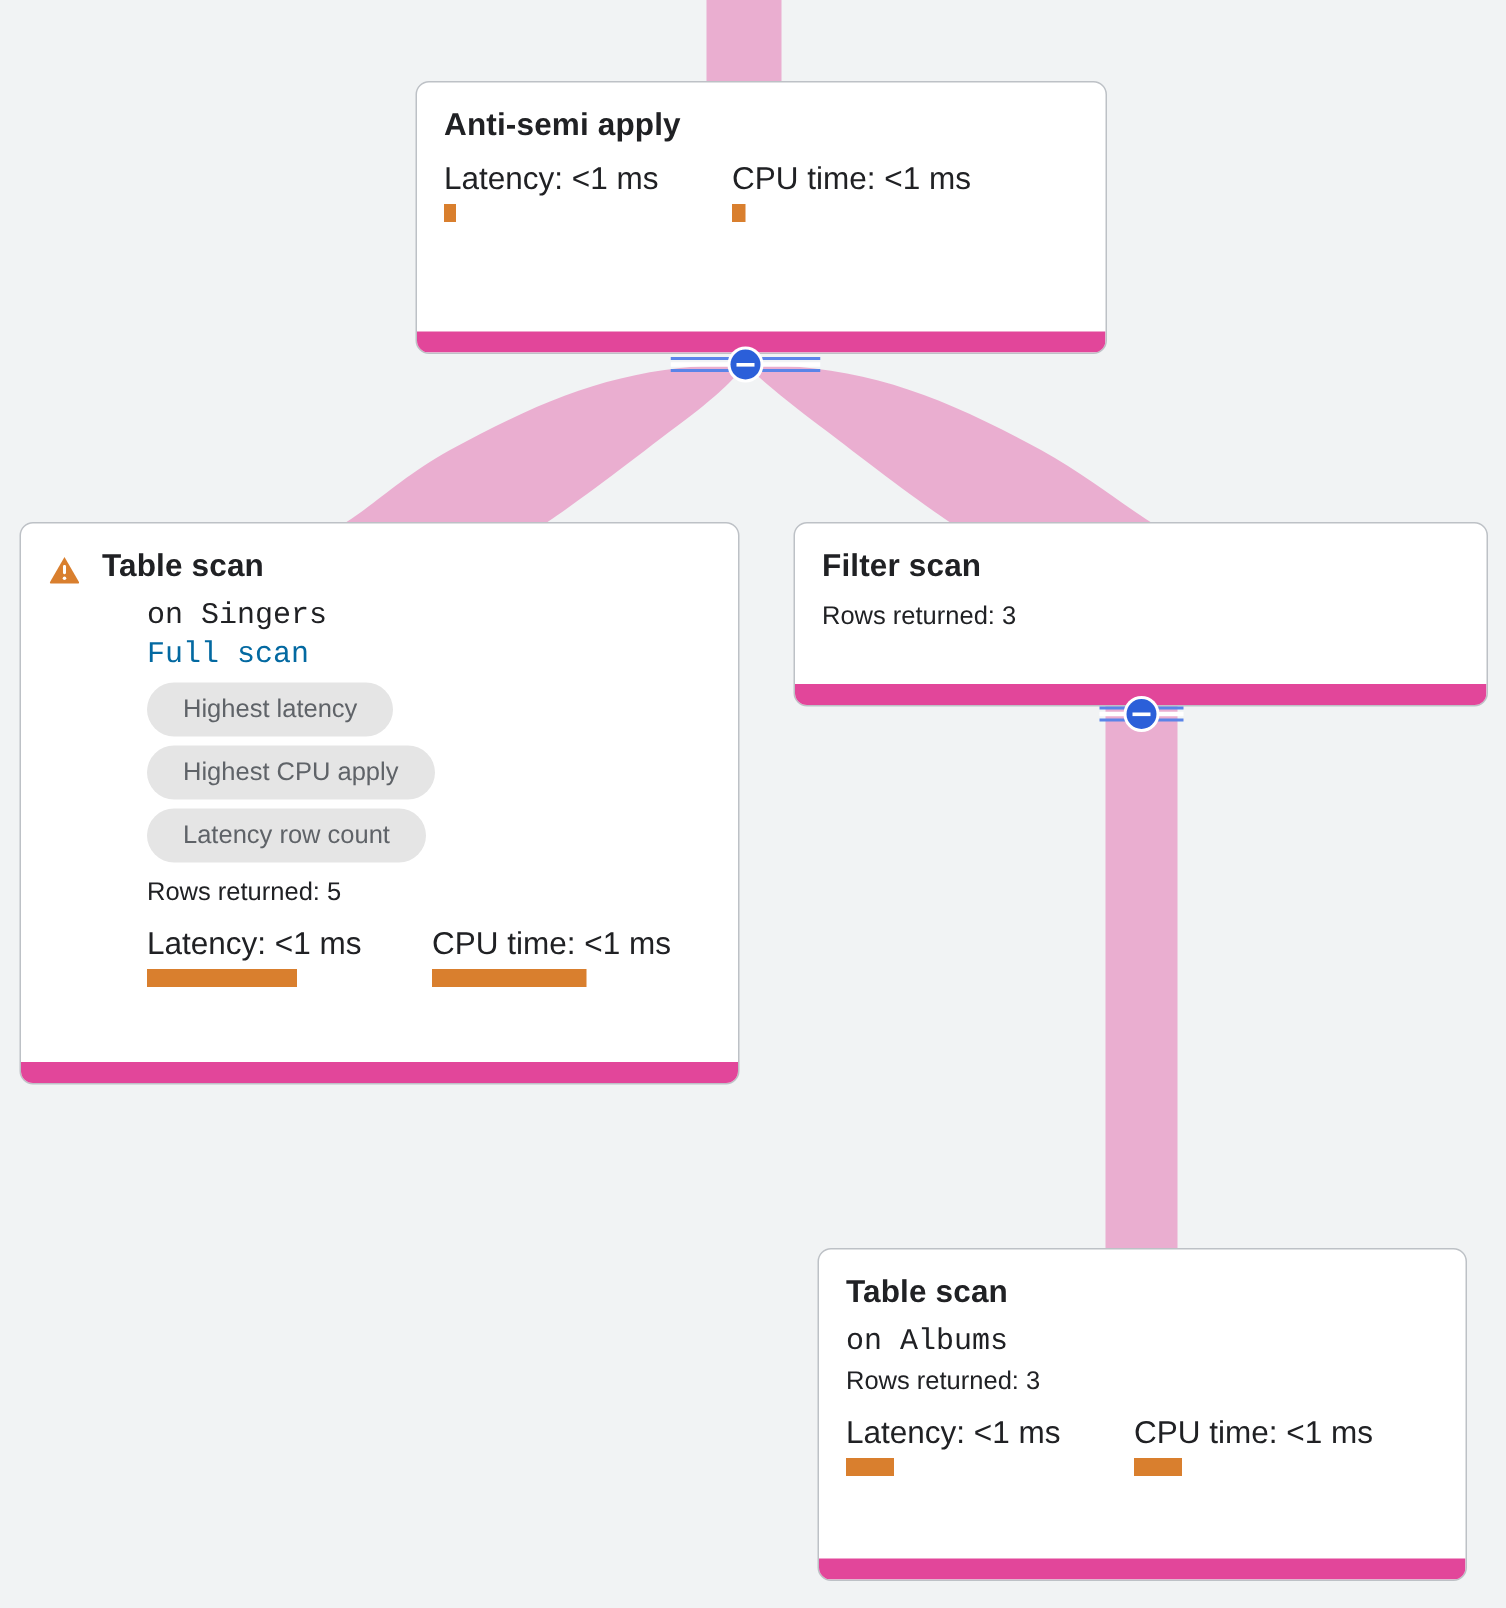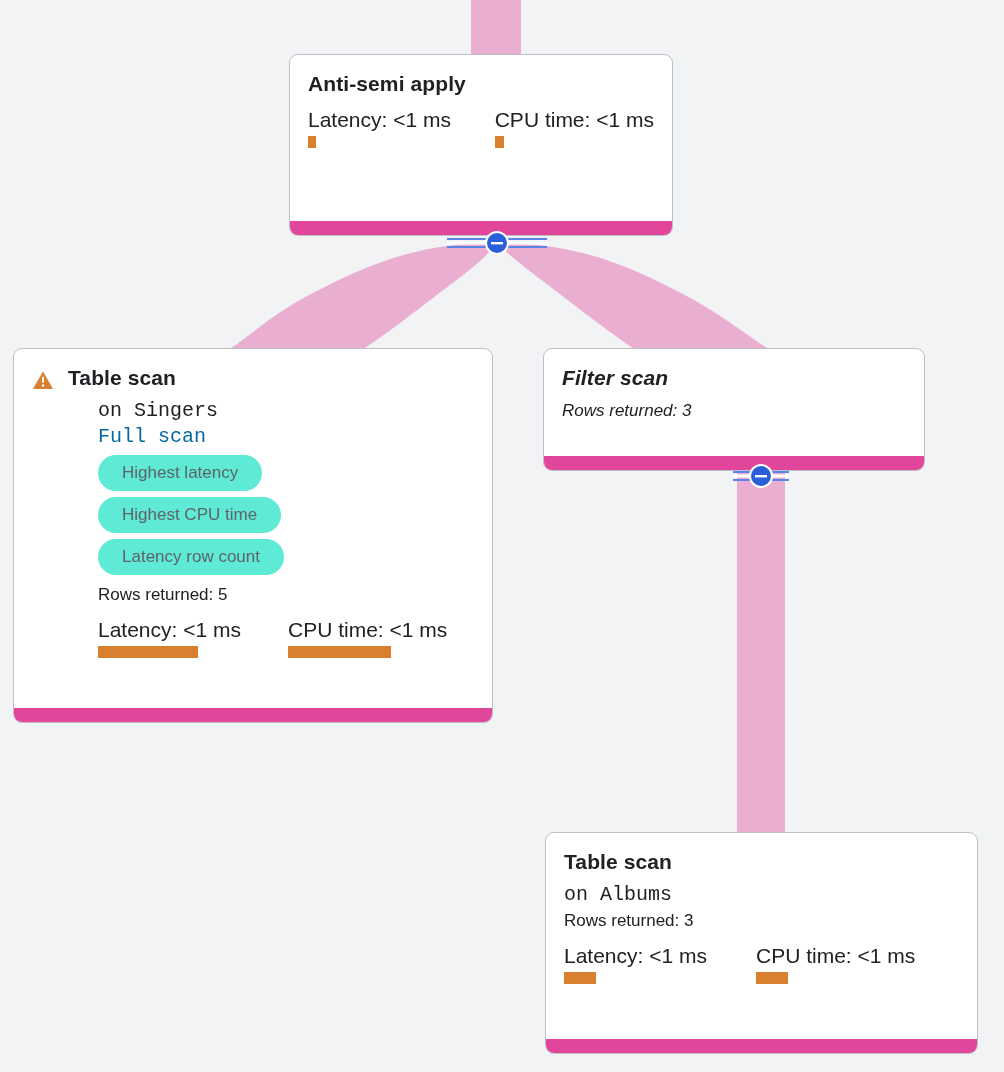--- a/index.html
+++ b/index.html
@@ -86,21 +86,21 @@
   }
   .chips {
     margin-top: 6px;
     padding-left: 66px;
     display: flex;
     flex-direction: column;
     align-items: flex-start;
     gap: 6px;
   }
   .chip {
-    background: #5eead4;
+    background: #e5e5e5;
     color: #5f6368;
     font-size: 17px;
     line-height: 20px;
     border-radius: 18px;
     padding: 8px 24px;
     white-space: nowrap;
   }
   .rows-line {
     font-size: 17px;
     color: #202124;
@@ -155,21 +155,21 @@
     <path fill="#eaaed0" d="M 497 243
              C 574 243, 624 262, 694 300
              C 726 318, 748 336, 767 348
              L 633 348
              C 606 330, 568 300, 536 276
              C 518 262, 506 252, 497 243 Z"></path>
 
     <rect x="737" y="470" width="48" height="368" fill="#eaaed0"></rect>
   </svg>
 
-  <div class="node" style="left:277px; top:54px; width:384px; height:182px;margin-left:12px;">
+  <div class="node" style="left:277px; top:54px; width:461px; height:182px;">
     <div class="node-body">
       <div class="node-title-row">
         <div class="node-title">Anti-semi apply</div>
       </div>
       <div class="metrics">
         <div class="metric" style="width:192px;">
           <div class="metric-label">Latency: &lt;1 ms</div>
           <div class="metric-bar" style="width:8px;"></div>
         </div>
         <div class="metric">
@@ -199,39 +199,39 @@
           <path d="M12 2.6 L22.4 20.6 Q23.1 21.9 21.6 21.9 L2.4 21.9 Q0.9 21.9 1.6 20.6 Z" fill="#d97f2e"></path>
           <rect x="10.9" y="8.4" width="2.2" height="6.6" rx="1" fill="#ffffff"></rect>
           <circle cx="12" cy="18" r="1.3" fill="#ffffff"></circle>
         </svg>
         <div class="node-title">Table scan</div>
       </div>
       <div class="node-subtitle indent">on Singers</div>
       <div class="node-subtitle muted indent">Full scan</div>
       <div class="chips">
         <span class="chip">Highest latency</span>
-        <span class="chip">Highest CPU time</span>
+        <span class="chip">Highest CPU apply</span>
         <span class="chip">Latency row count</span>
       </div>
       <div class="rows-line indent">Rows returned: 5</div>
       <div class="metrics indent">
         <div class="metric" style="width:190px;">
           <div class="metric-label">Latency: &lt;1 ms</div>
           <div class="metric-bar" style="width:100px;"></div>
         </div>
         <div class="metric">
           <div class="metric-label">CPU time: &lt;1 ms</div>
           <div class="metric-bar" style="width:103px;"></div>
         </div>
       </div>
     </div>
     <div class="node-footer"></div>
   </div>
 
-  <div class="node" style="left:543px; top:348px; width:382px; height:123px;font-style:italic;">
+  <div class="node" style="left:529px; top:348px; width:463px; height:123px;">
     <div class="node-body">
       <div class="node-title-row">
         <div class="node-title">Filter scan</div>
       </div>
       <div class="rows-line">Rows returned: 3</div>
     </div>
     <div class="node-footer"></div>
   </div>
 
   <div class="toggle" style="left:711px; top:463px;">

